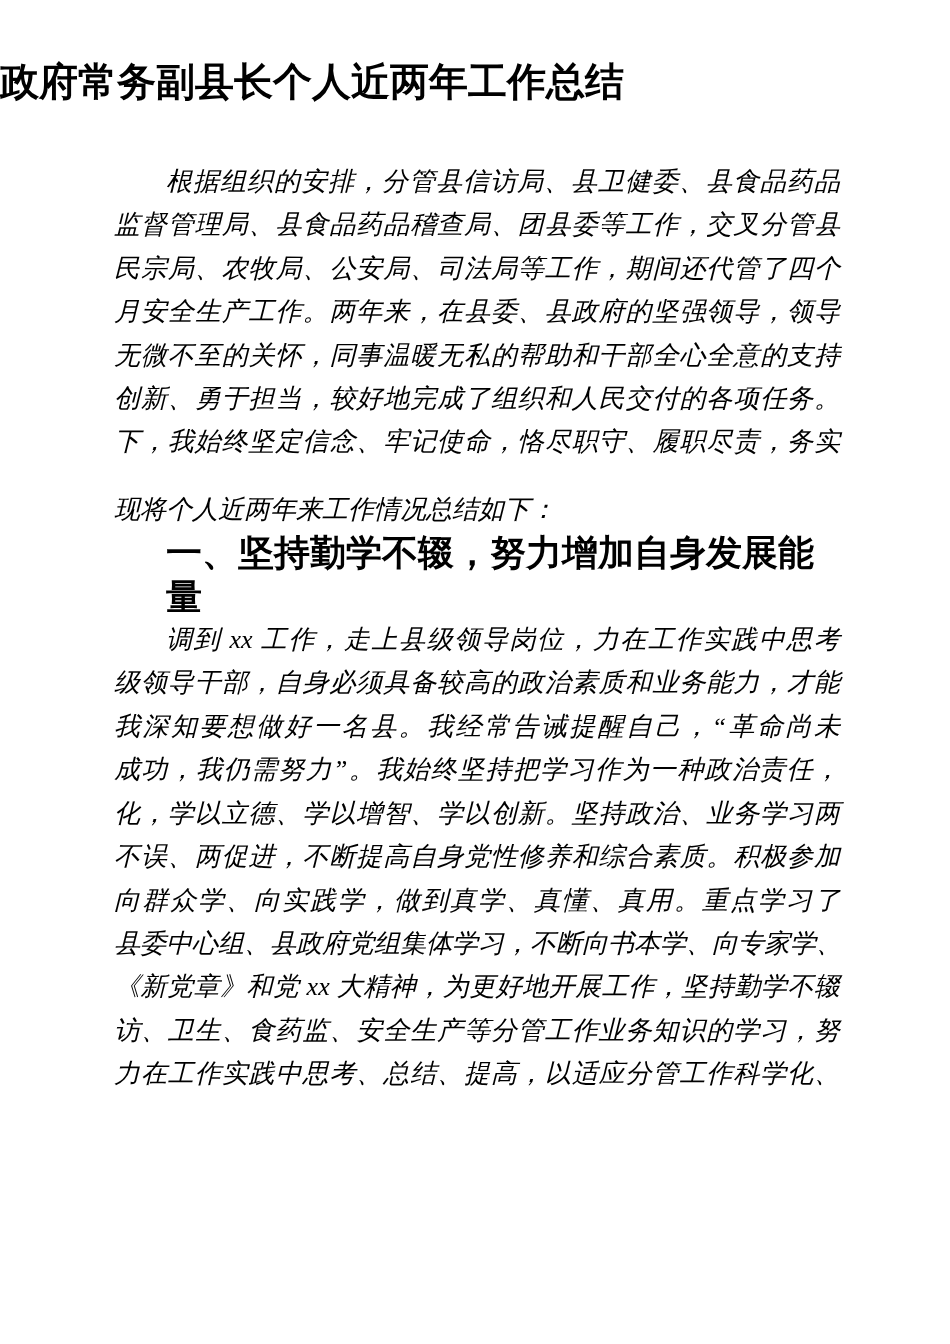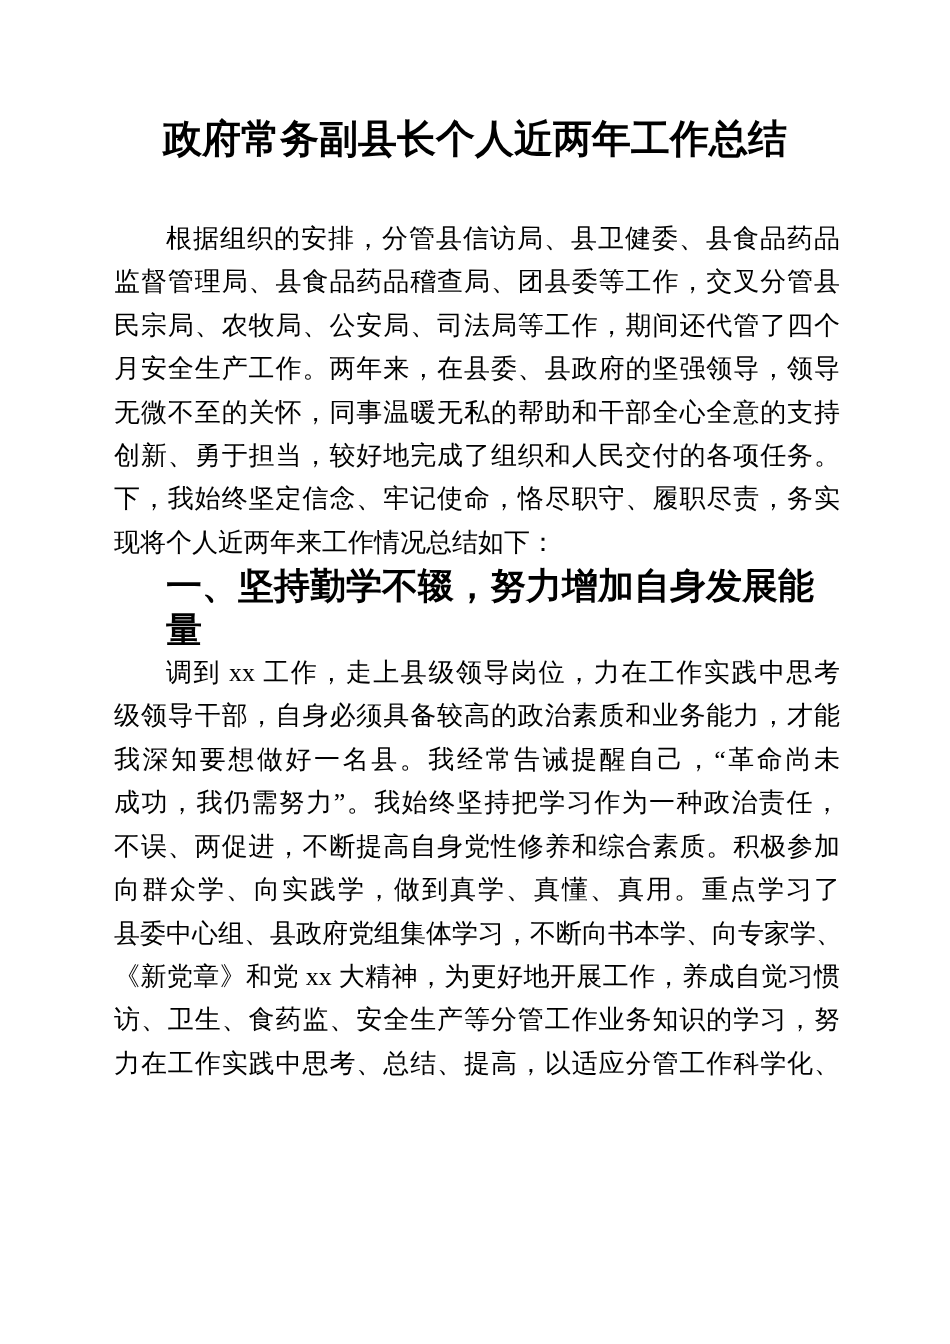--- a/index.html
+++ b/index.html
@@ -11,47 +11,49 @@
     color: #000000;
     overflow: hidden;
   }
   .page {
     position: relative;
     width: 950px;
     height: 1344px;
     background: #ffffff;
   }
   .doc-title {
-    margin-top: 113px;
-    text-align: center;
+    margin-top: 56px;
+    text-align: left;
     font-size: 39px;
     font-weight: 700;
     line-height: 52px;
     font-family: "Liberation Serif", "DejaVu Serif", serif;
     letter-spacing: 0px;
   }
   .doc-body {
     width: 726px;
     margin-left: 114px;
     margin-top: 52px;
     font-size: 26px;
     line-height: 43.4px;
   }
   .line {
     display: block;
     width: 100%;
     text-align: justify;
     text-align-last: justify;
     white-space: nowrap;
+    font-style: italic;
   }
   .line.indent {
     text-indent: 52px;
   }
   .line.para-end {
     text-align-last: left;
+    margin-top: 24px;
   }
   .section-heading {
     display: block;
     font-size: 36px;
     font-weight: 700;
     line-height: 43.4px;
     padding-left: 52px;
     font-family: "Liberation Sans", "DejaVu Sans", sans-serif;
   }
 </style>
@@ -75,22 +77,23 @@
       <span class="line para-end">现将个人近两年来工作情况总结如下：</span>
     </div>
 
     <h2 class="section-heading">一、坚持勤学不辍，努力增加自身发展能量</h2>
 
     <div class="para">
       <span class="line indent">调到 xx 工作，走上县级领导岗位，力在工作实践中思考</span>
       <span class="line">级领导干部，自身必须具备较高的政治素质和业务能力，才能</span>
       <span class="line">我深知要想做好一名县。我经常告诫提醒自己，“革命尚未</span>
       <span class="line">成功，我仍需努力”。我始终坚持把学习作为一种政治责任，</span>
+      <span class="line">化，学以立德、学以增智、学以创新。坚持政治、业务学习两</span>
       <span class="line">不误、两促进，不断提高自身党性修养和综合素质。积极参加</span>
       <span class="line">向群众学、向实践学，做到真学、真懂、真用。重点学习了</span>
       <span class="line">县委中心组、县政府党组集体学习，不断向书本学、向专家学、</span>
-      <span class="line">《新党章》和党 xx 大精神，为更好地开展工作，养成自觉习惯</span>
+      <span class="line">《新党章》和党 xx 大精神，为更好地开展工作，坚持勤学不辍</span>
       <span class="line">访、卫生、食药监、安全生产等分管工作业务知识的学习，努</span>
       <span class="line">力在工作实践中思考、总结、提高，以适应分管工作科学化、</span>
     </div>
 
   </div>
 </div>
 
 </body></html>

